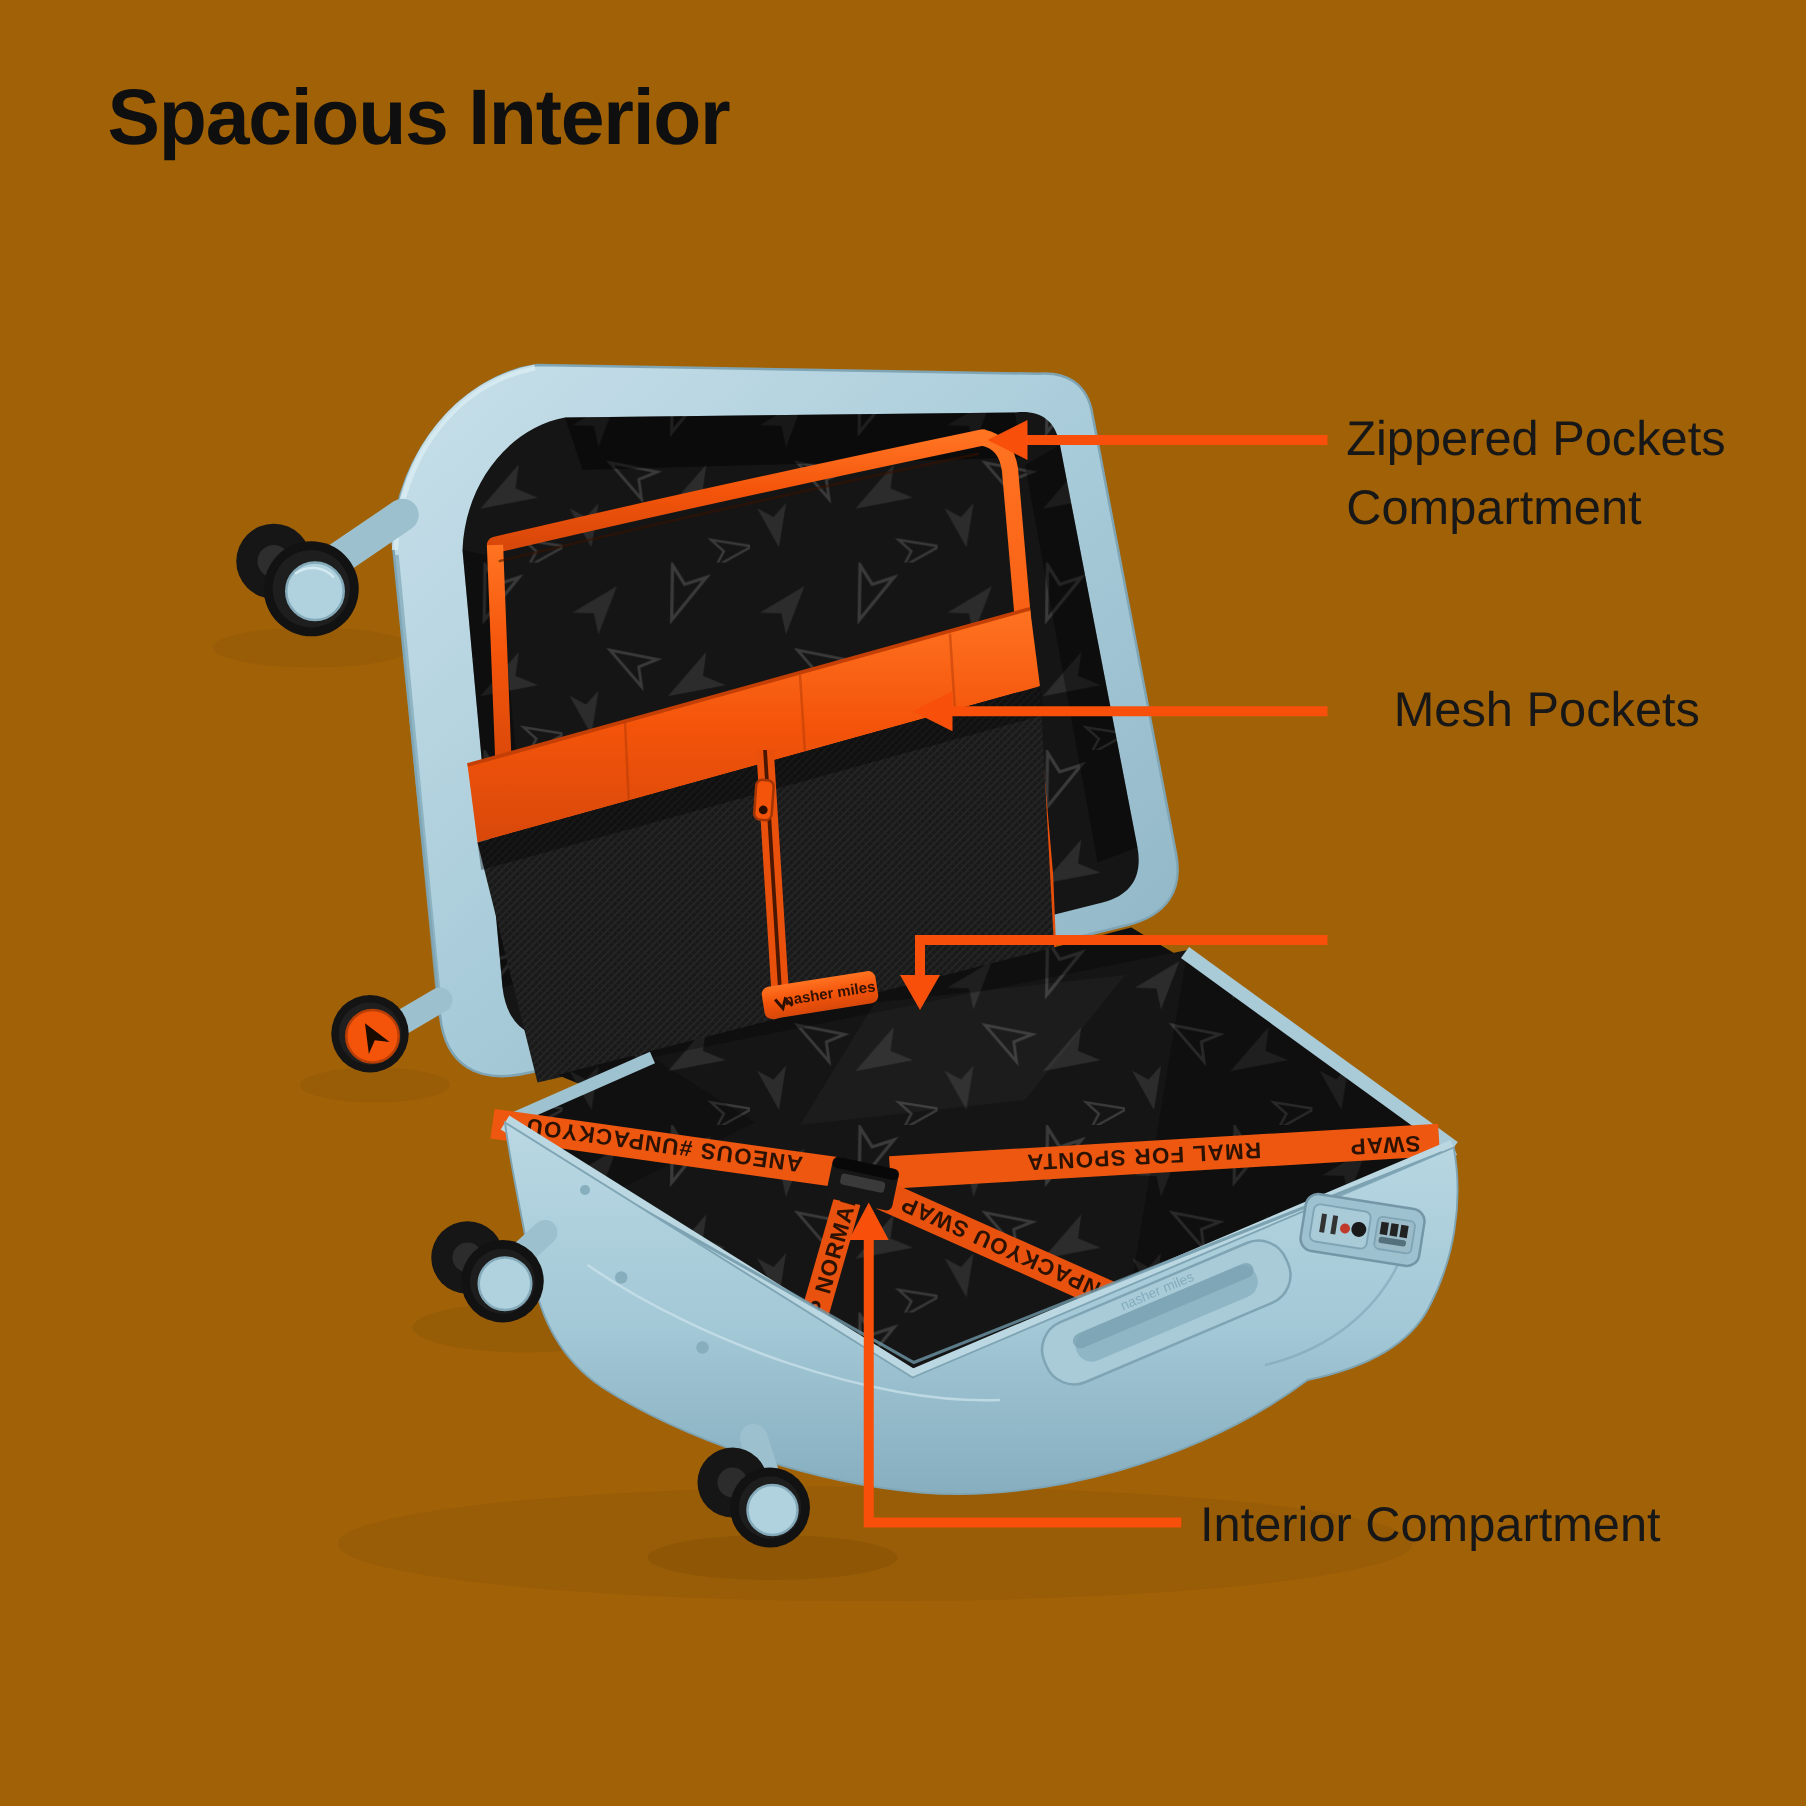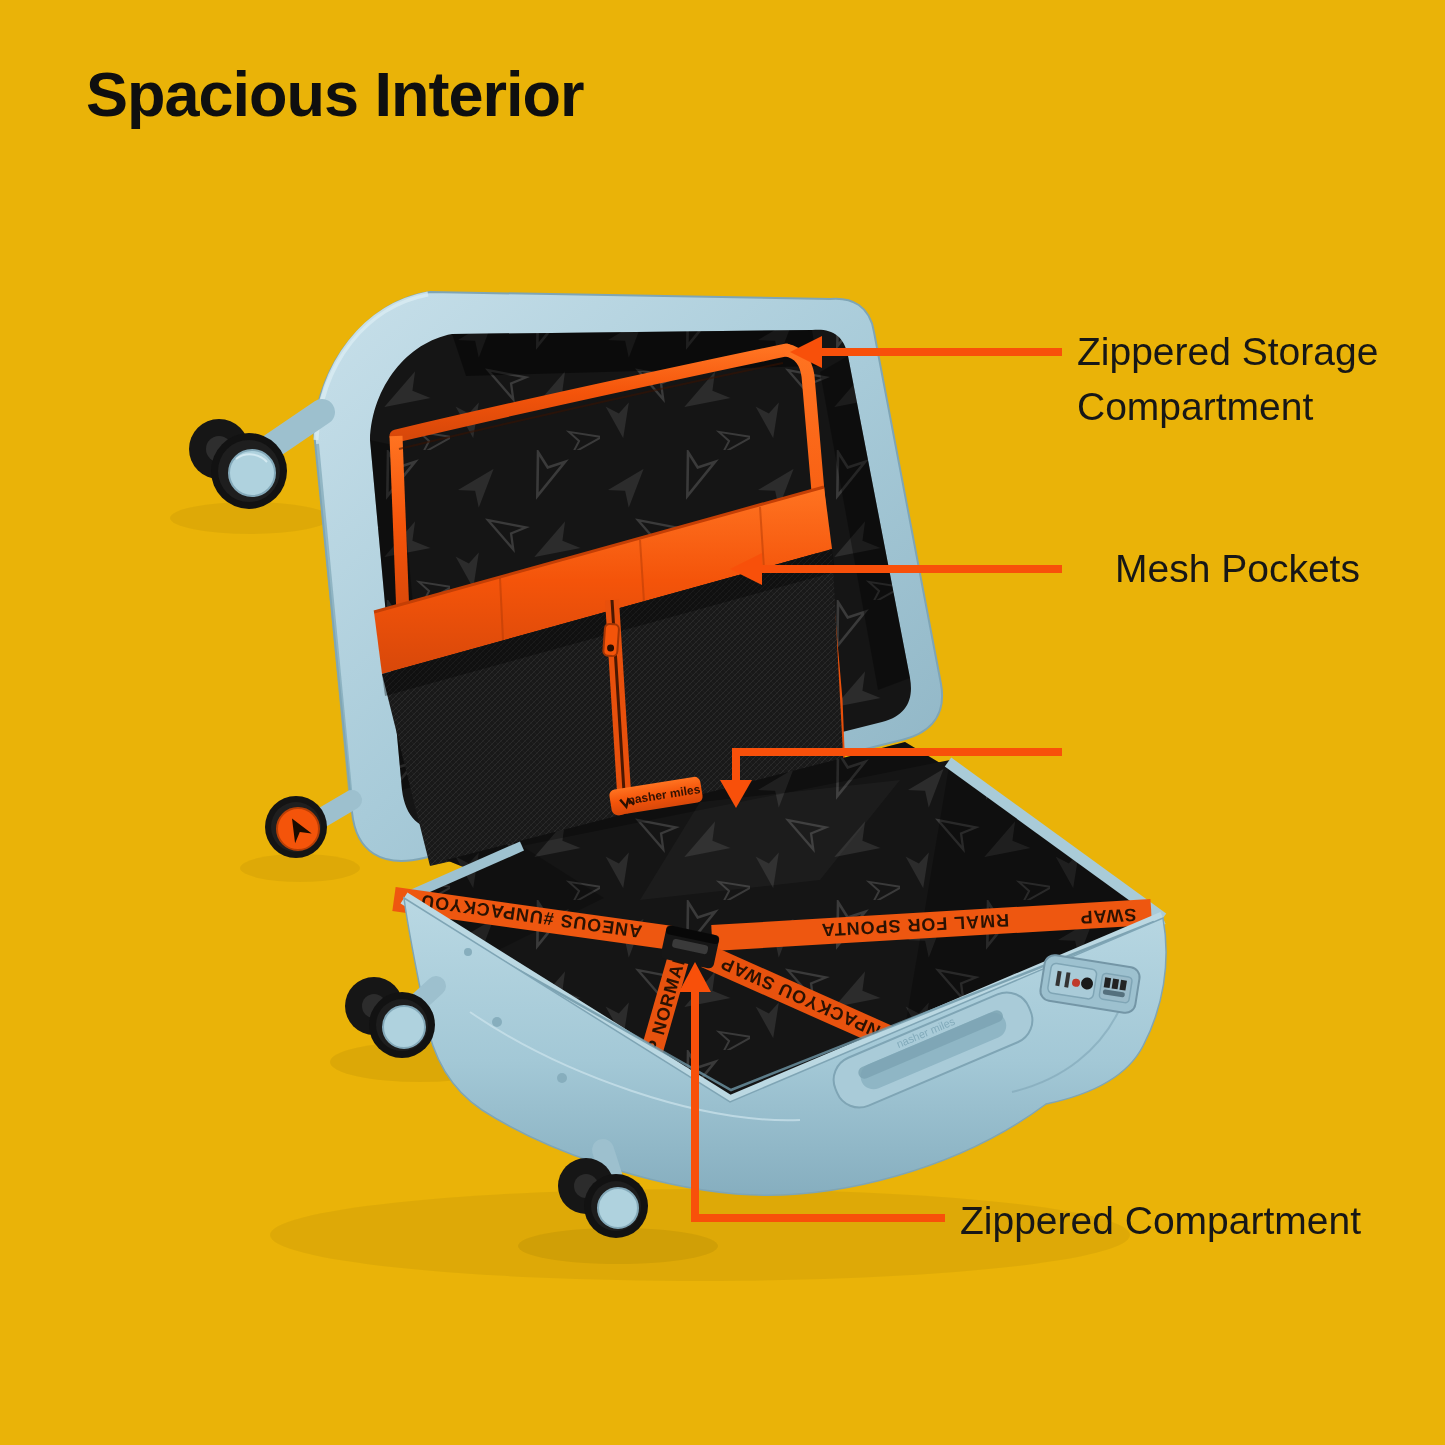--- a/index.html
+++ b/index.html
@@ -1,19 +1,19 @@
 <!DOCTYPE html>
 <html><head>
 <meta charset="utf-8">
 <style>
   html,body{margin:0;padding:0;background:#ffffff;}
   .stage{
     position:relative;
     width:1445px;height:1445px;
-    background:#eab308;
+    background:#a16207;
     font-family:"Liberation Sans", sans-serif;
     overflow:hidden;
   }
   .page-title{
     position:absolute;left:86px;top:58px;margin:0;
     font-size:63px;font-weight:bold;letter-spacing:-1px;
     color:#0f0f0f;
   }
   .callout-label{
     position:absolute;
@@ -248,26 +248,26 @@
 
       <path d="M 1062,752 L 736,752 L 736,788"></path>
       <polygon points="736,808 720,780 752,780" fill="#F8500A" stroke="none"></polygon>
 
       <path d="M 945,1218 L 695,1218 L 695,984"></path>
       <polygon points="695,962 679,992 711,992" fill="#F8500A" stroke="none"></polygon>
     </g>
   </svg>
 
   <div class="callout-label lbl-zippered">
-    <div>Zippered Storage</div>
+    <div>Zippered Pockets</div>
     <div>Compartment</div>
   </div>
 
   <div class="callout-label lbl-mesh">
     <div>Mesh Pockets</div>
   </div>
 
 
   <div class="callout-label lbl-storage">
-    <div>Zippered Compartment</div>
+    <div>Interior Compartment</div>
   </div>
 
 </div>
 
 </body></html>

